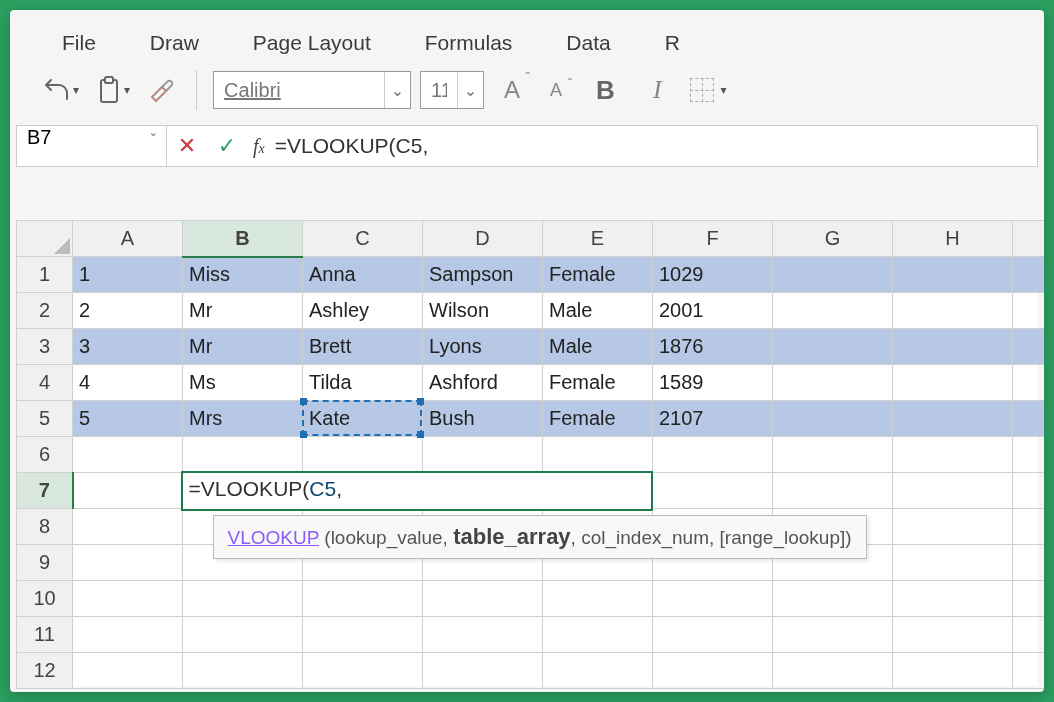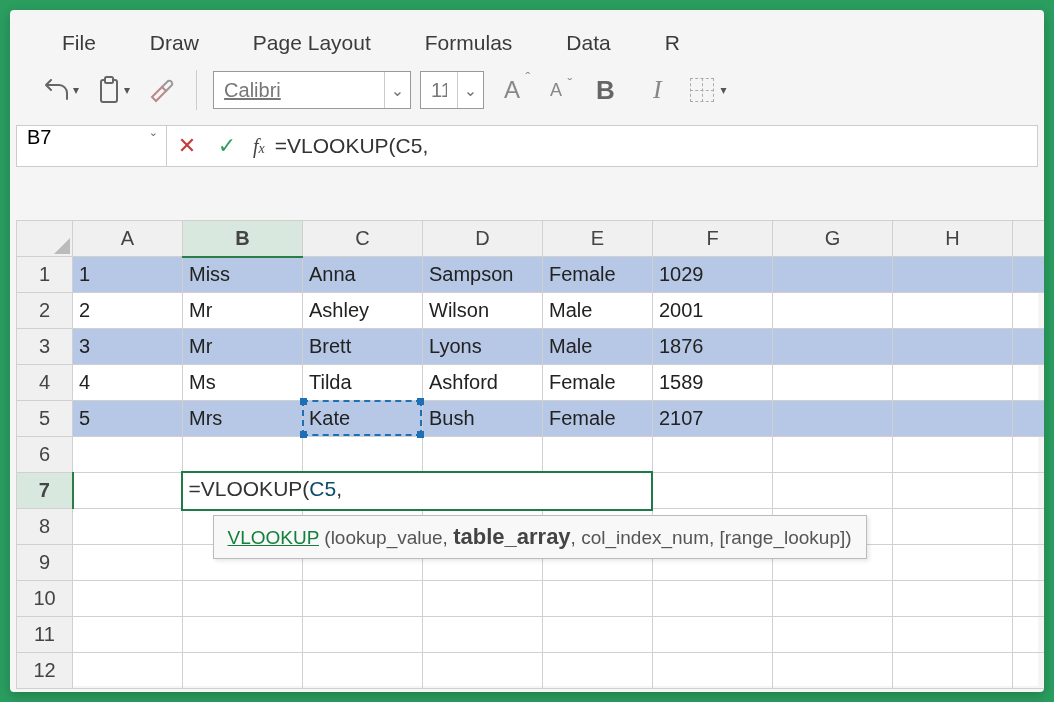--- a/index.html
+++ b/index.html
@@ -57,21 +57,21 @@
   
   .marquee { position:absolute; border:2px dashed #1f6fb5; pointer-events:none; z-index:10;}
   .marquee .handle { position:absolute; width:7px; height:7px; background:#1f6fb5;}
   .marquee .tl{top:-4px;left:-4px;} .marquee .tr{top:-4px;right:-4px;} .marquee .bl{bottom:-4px;left:-4px;} .marquee .br{bottom:-4px;right:-4px;}
   
   .editcell { position:absolute; border:2px solid #1f7a4a; background:#fff; z-index:11; font-size:21px; padding:4px 6px; display:flex; align-items:flex-start;}
   .editcell .form-text { color:#333;}
   .editcell .ref { color:#0c4a6e;}
   
   .tooltip { position:absolute; z-index:12; background:#f8f8f8; border:1px solid #bbb; padding:8px 14px; font-size:19px; color:#555; box-shadow:2px 2px 4px rgba(0,0,0,0.1);}
-  .tooltip a { color:#15803d; text-decoration:underline; font-weight:400;}
+  .tooltip a { color:#8b5cf6; text-decoration:underline; font-weight:400;}
   .tooltip .bold { font-weight:700; font-size:22px; color:#444; padding:0;}
   
   .undoicon svg, .clipicon svg, .brush svg { display:block;}
 </style>
 </head>
 <body>
 
 <div class="frame">
 
   <div class="tabs" id="tabs">

